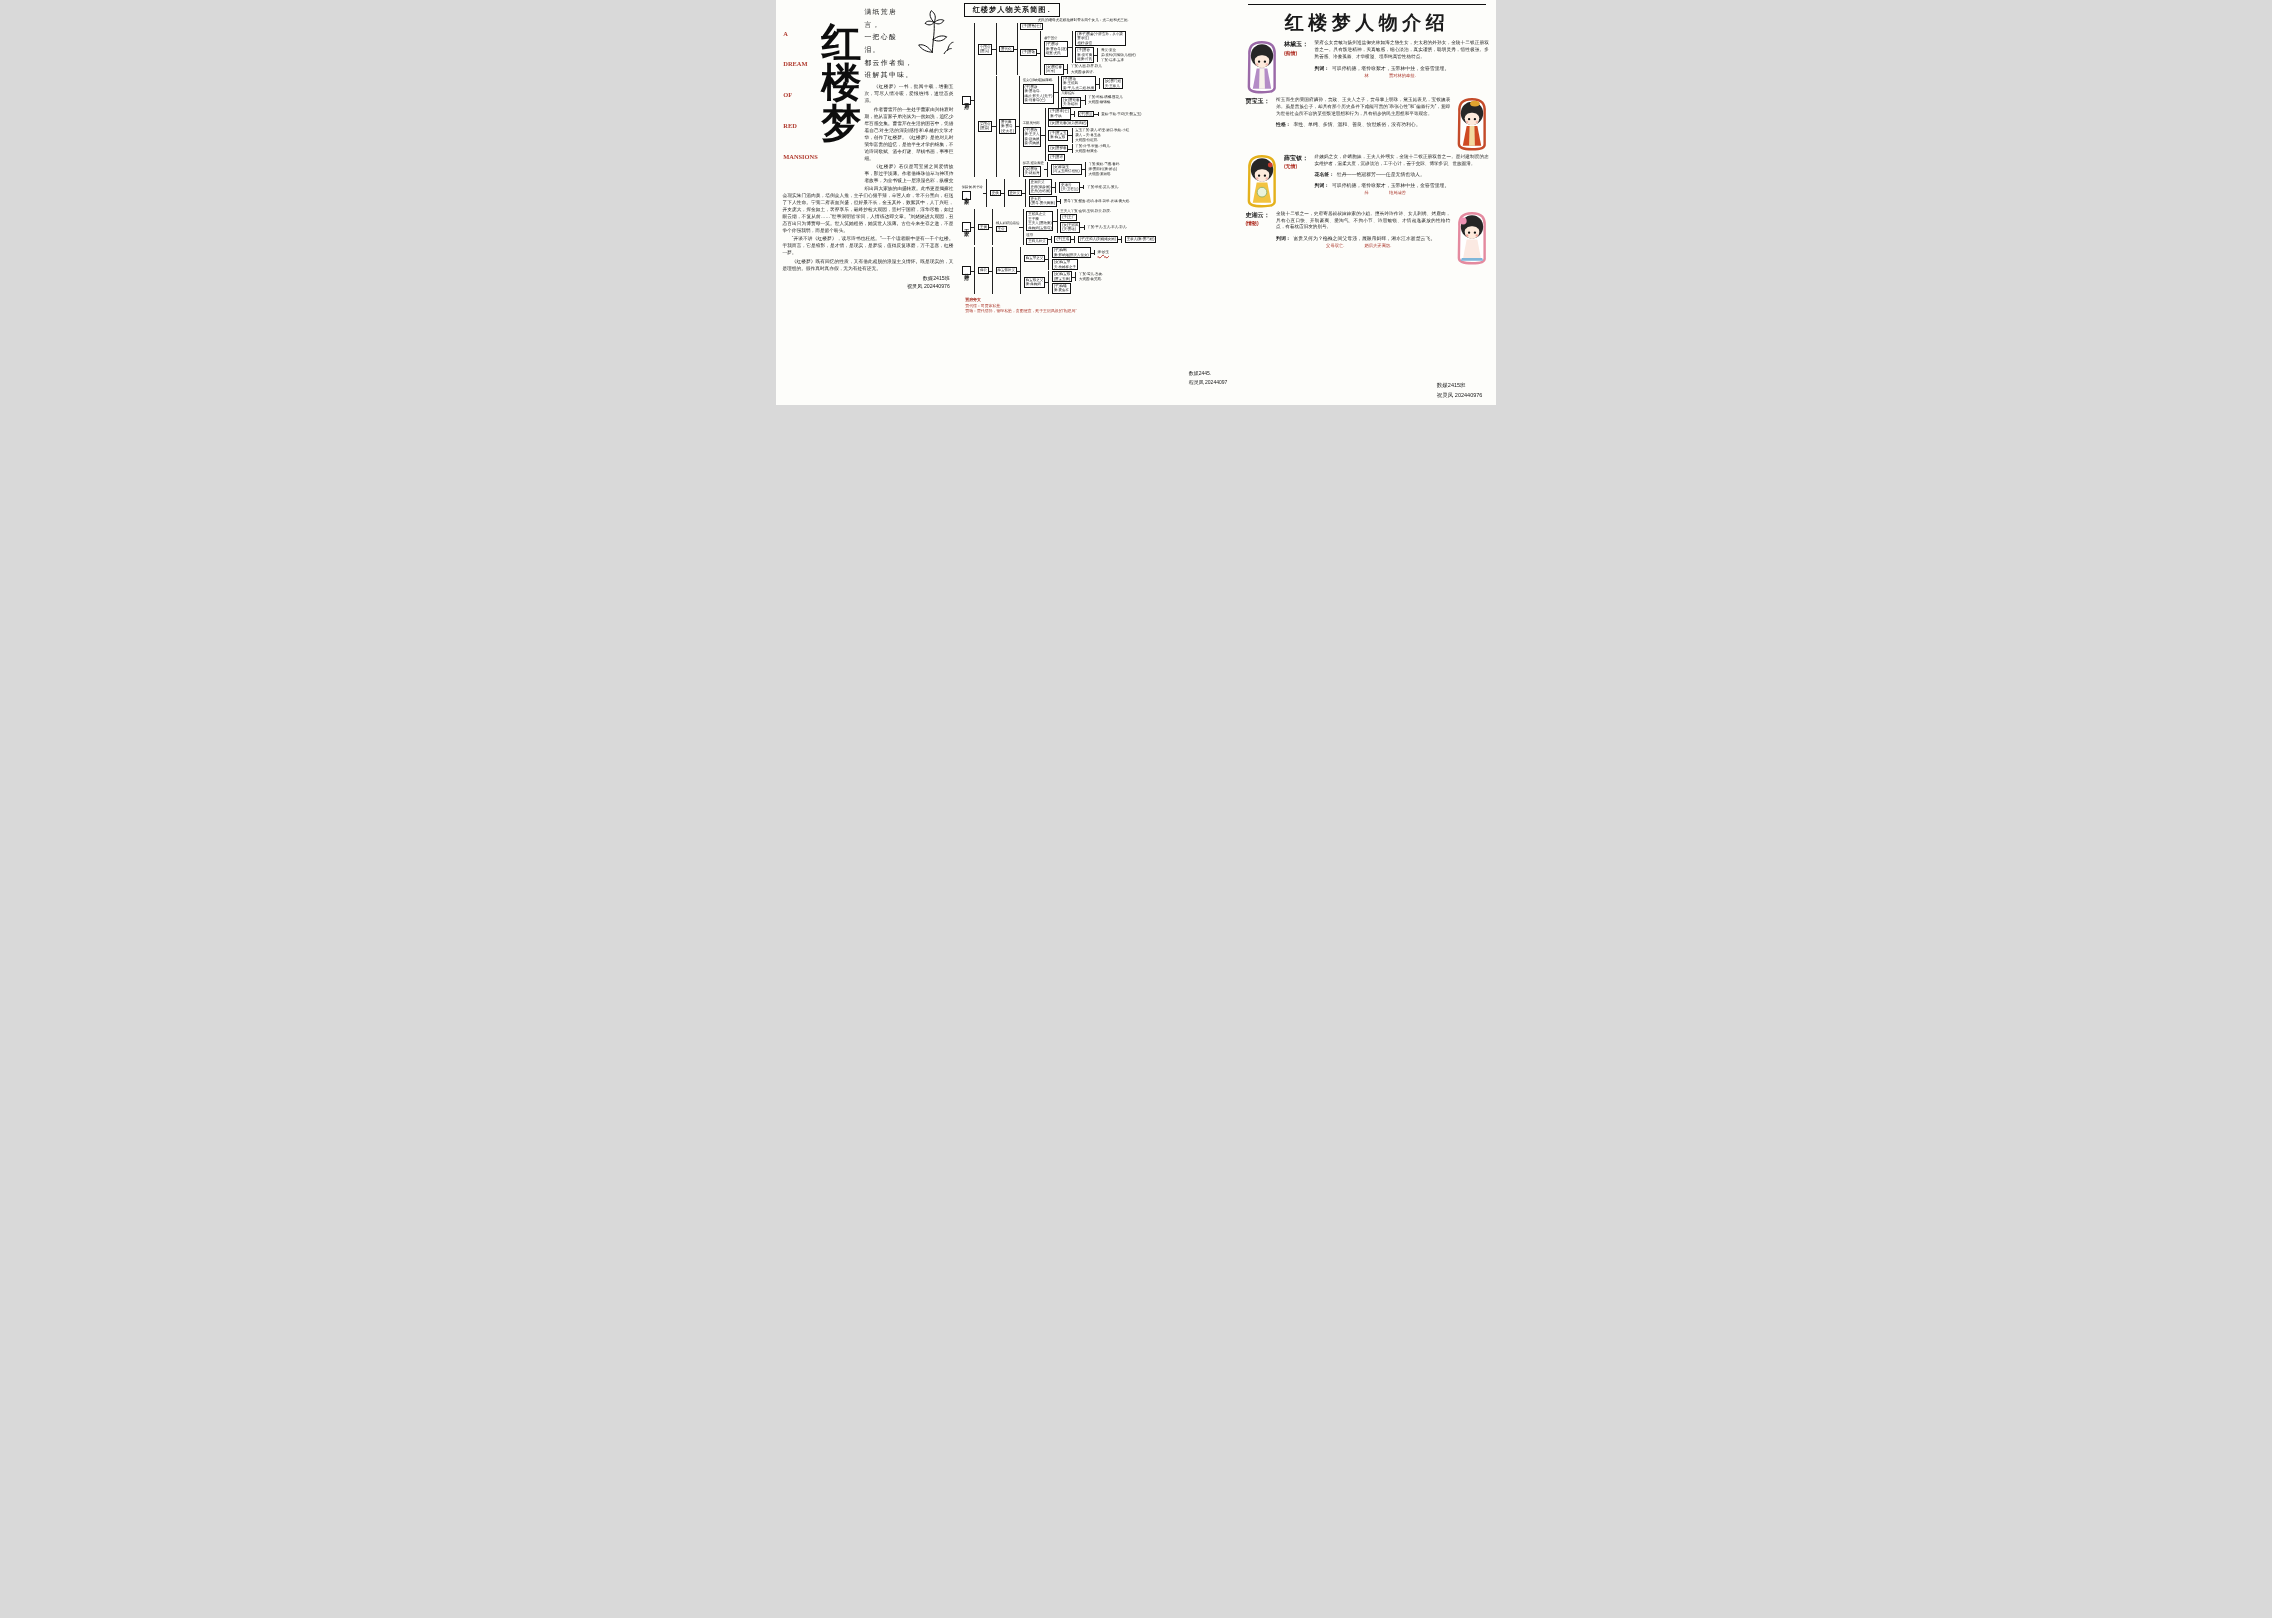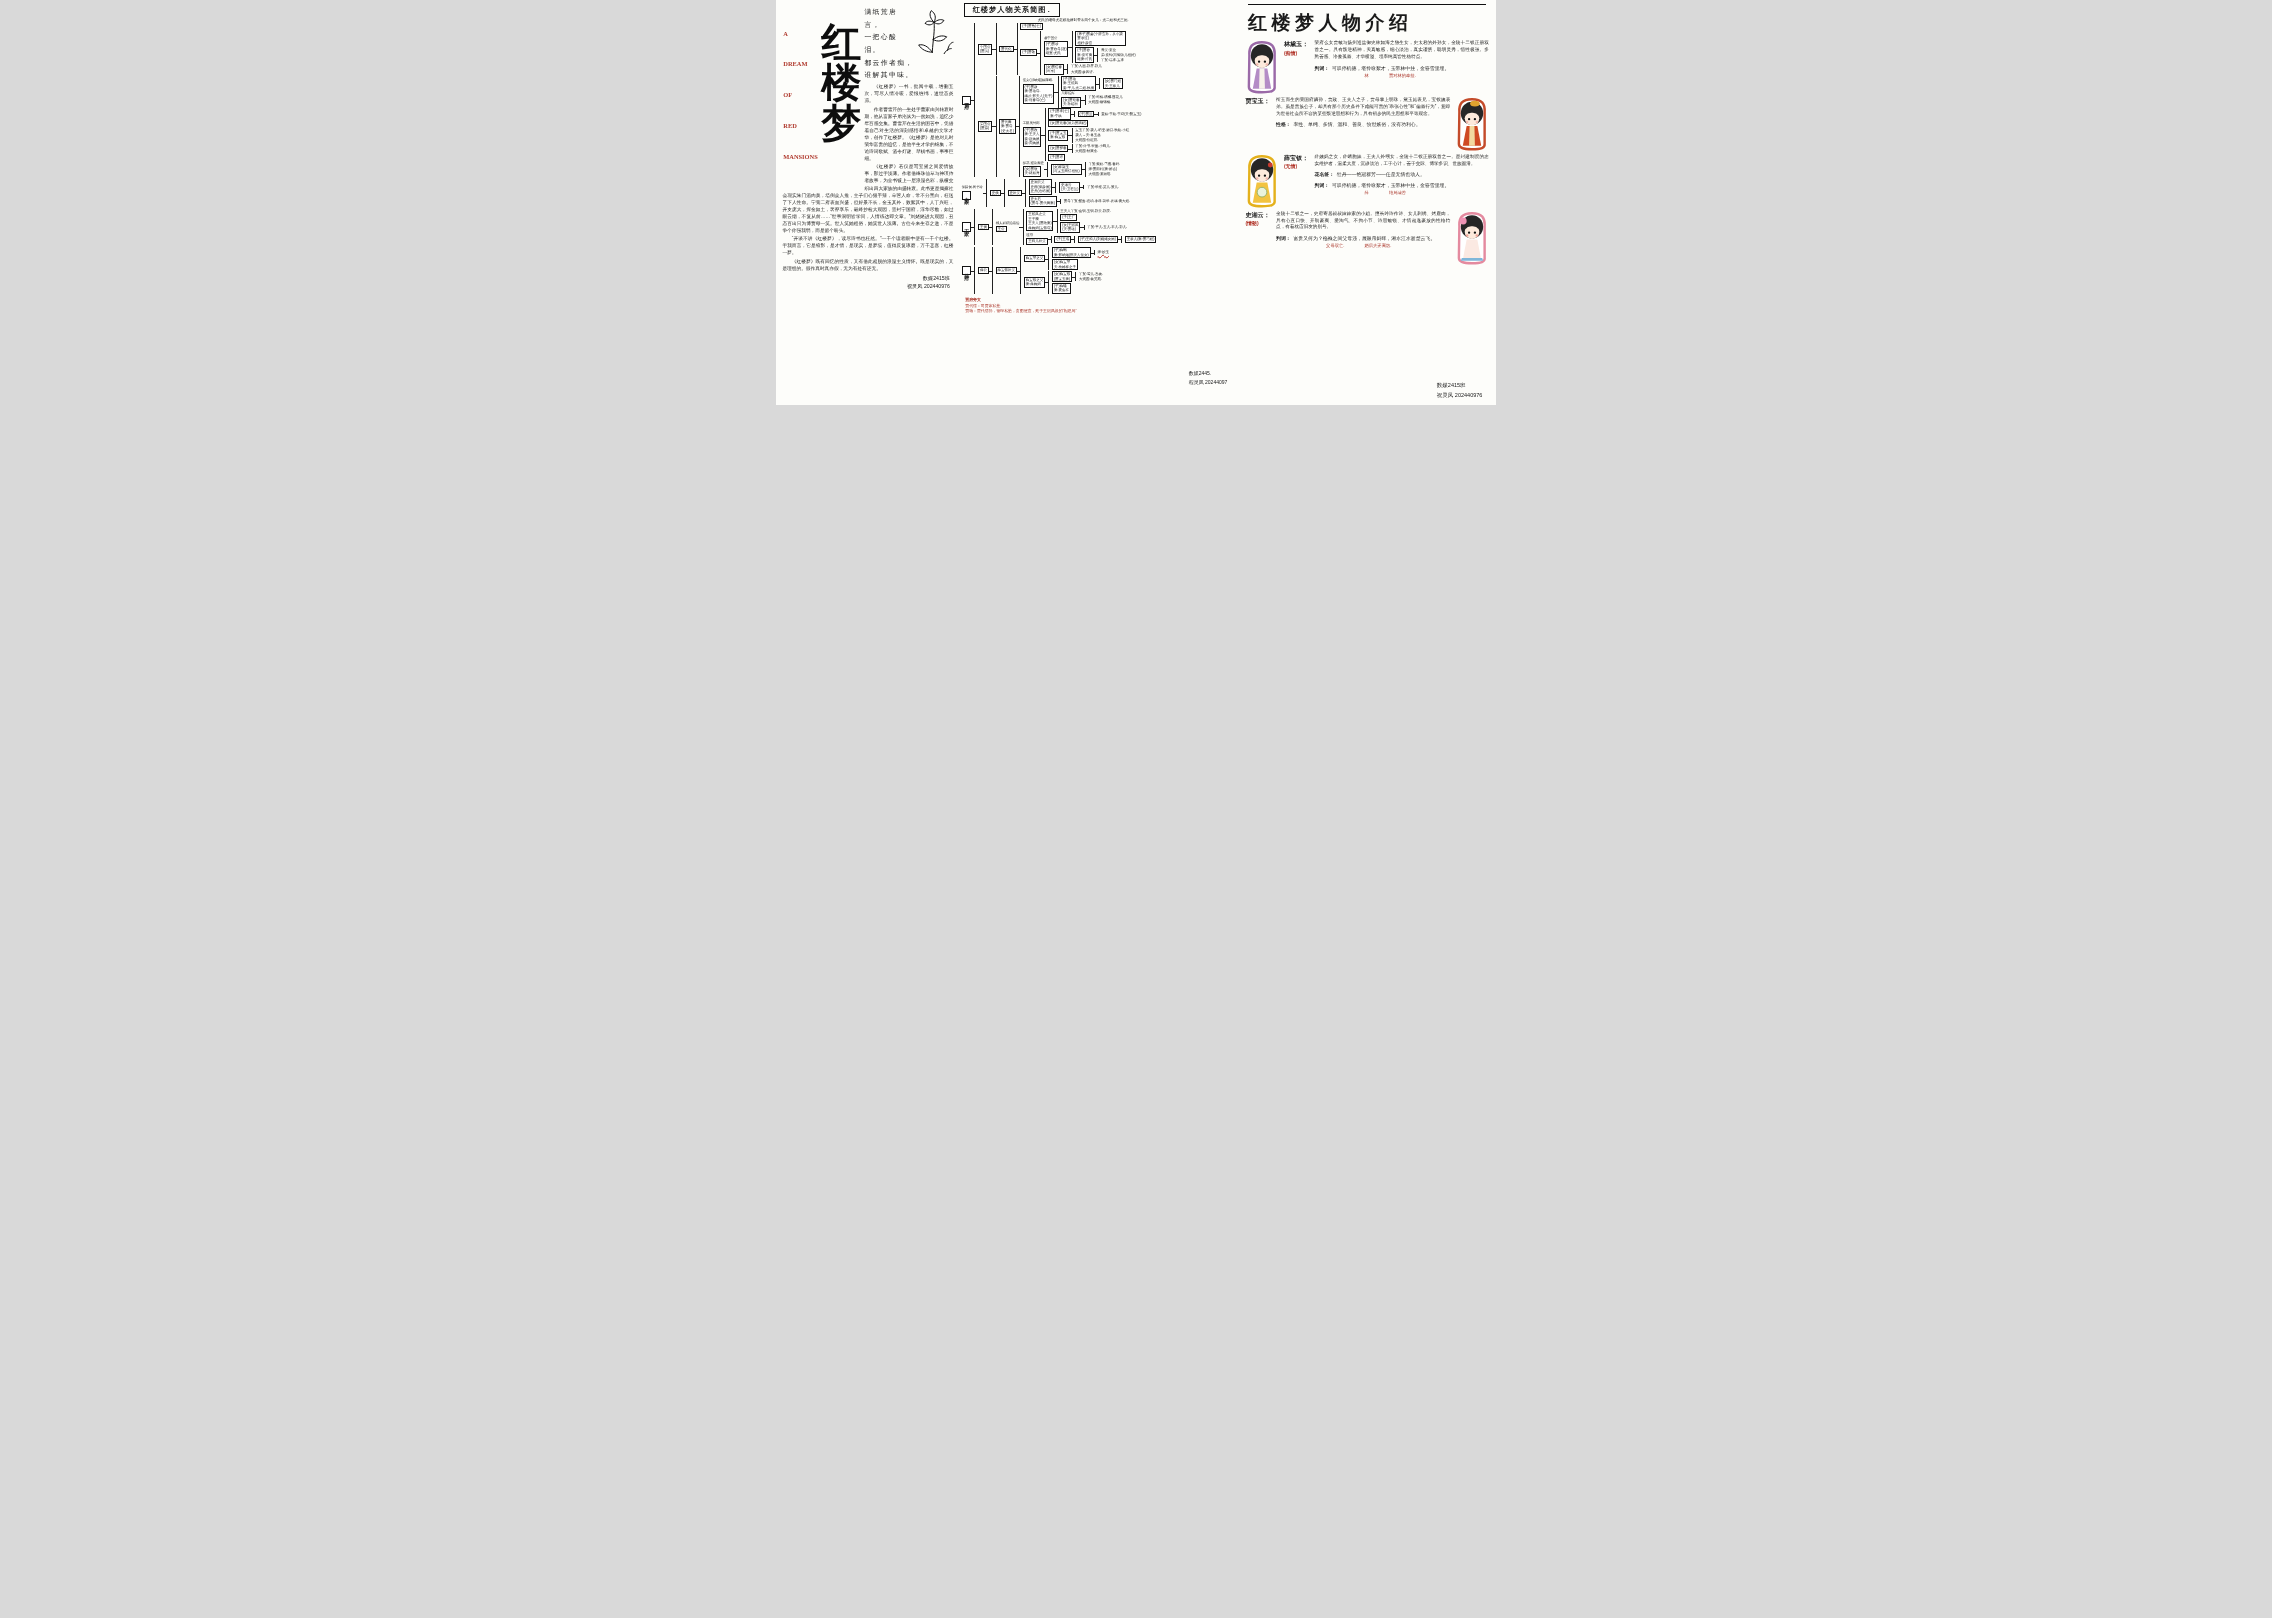--- a/index.html
+++ b/index.html
@@ -35,21 +35,21 @@
   .tn-right{border-left:0.7px solid #222;padding-left:2.7px;display:flex;flex-direction:column;justify-content:center;gap:0.9px;}
   .tn-kids{display:flex;flex-direction:column;gap:0.9px;}
   .tn-note{font-size:3.5px;line-height:1.25;max-width:68px;}
   .tn-note.u{text-decoration:underline wavy #b03226;}
   .red-note{color:#a93226;font-size:3.9px;line-height:1.5;margin:2.7px 0 0 3.6px;max-width:150px;}
   .red-note .rn-title{font-weight:700;}
   .d-sig{position:absolute;right:12.7px;bottom:18px;font-size:5px;text-align:left;line-height:1.8;}
 
   
   .panel-right{flex:1;padding:3.6px 6.4px 1.8px 4.5px;position:relative;}
-  .r-title{font-size:19px;font-weight:900;text-align:left;font-family:"Liberation Serif",serif;
+  .r-title{font-size:19px;font-weight:900;text-align:center;font-family:"Liberation Serif",serif;
            letter-spacing:4.5px;border-top:1.4px solid #111;padding:4.5px 0 0.9px;margin:0.9px 3.6px 3.6px;}
   .char{display:flex;gap:4.5px;margin:2.7px 0.9px;align-items:flex-start;}
   .char.rev{flex-direction:row-reverse;}
   .avatar{flex:none;}
   .char-text{flex:1;display:flex;gap:2.7px;}
   .char-label{flex:none;width:28px;font-weight:700;font-size:6.1px;line-height:1.3;}
   .char-label .tag{color:#b03226;font-size:5px;margin-top:1.4px;}
   .char-main{flex:1;}
   .char-body{font-size:4.6px;line-height:1.52;text-align:justify;}
   .cr{display:flex;gap:2.7px;font-size:4.9px;margin-top:3.2px;line-height:1.5;}

